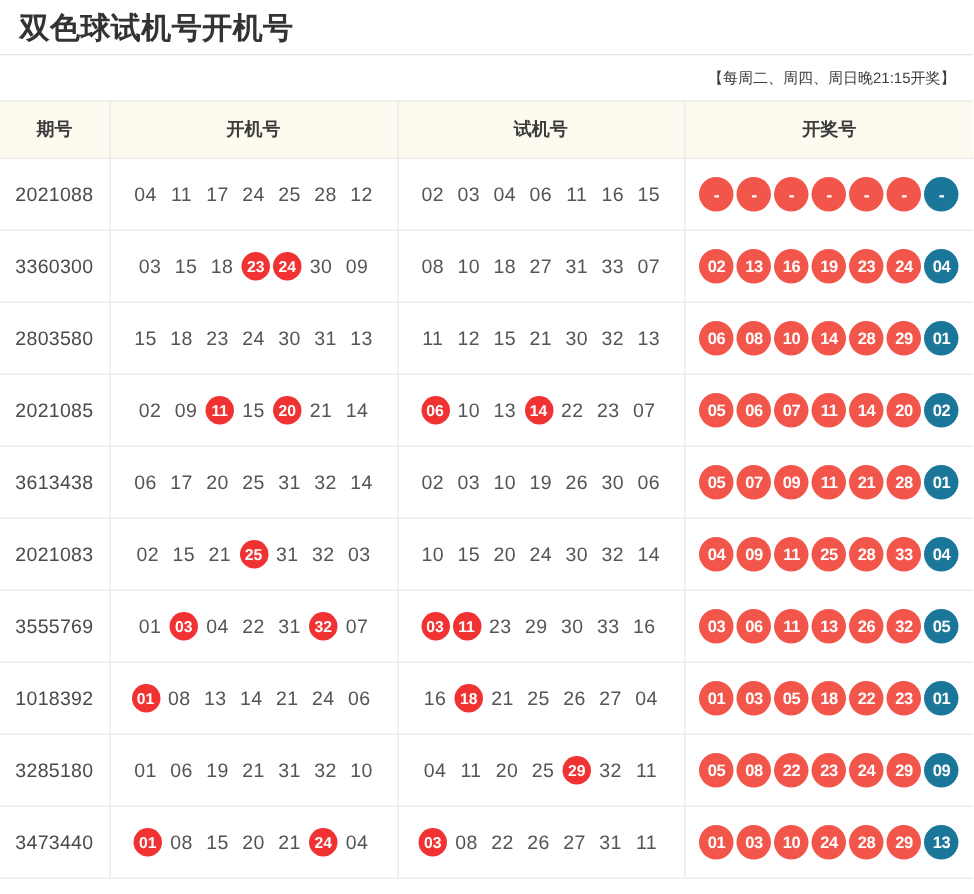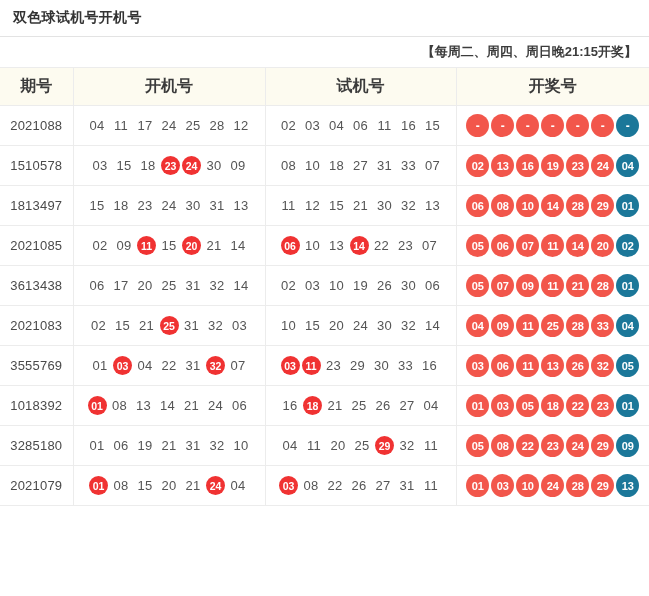--- a/index.html
+++ b/index.html
@@ -19,39 +19,39 @@
   
   .title-bar {
     height: 37px;
     border-bottom: 1px solid #e3e3e3;
     display: flex;
     align-items: center;
     padding-left: 13px;
     background: #ffffff;
   }
   .title-bar .page-title {
-    font-size: 14px;
+    font-size: 20px;
     font-weight: bold;
     color: #333;
     letter-spacing: 0.3px;
   }
 
   
   .note-bar {
     height: 30px;
     display: flex;
     align-items: center;
     justify-content: flex-end;
     padding-right: 12px;
     background: #ffffff;
   }
   .note-bar .note-text {
-    font-size: 13px;
+    font-size: 10px;
     color: #3c3c3c;
-    font-weight: bold;
+    font-weight: normal;
   }
 
   
   table.lottery-table {
     width: 649px;
     border-collapse: collapse;
     table-layout: fixed;
   }
   table.lottery-table th,
   table.lottery-table td {
@@ -66,33 +66,33 @@
     border-left: none;
   }
   table.lottery-table th:last-child,
   table.lottery-table td:last-child {
     border-right: none;
   }
 
   thead th {
     background: #fdfbf0;
     height: 38px;
-    font-size: 16px;
+    font-size: 12px;
     font-weight: bold;
     color: #3b3b3b;
     border-top: 1px solid #ececec;
     border-bottom: 1px solid #ececec;
   }
 
   col.c-issue   { width: 73px; }
   col.c-kaiji   { width: 192px; }
   col.c-shiji   { width: 191px; }
   col.c-kaijiang{ width: 193px; }
 
-  tbody td { height: 40px; }
+  tbody td { height: 48px; }
 
   .issue-cell {
     font-size: 13px;
     color: #4a4a4a;
     letter-spacing: 0.2px;
   }
 
   
   .num-row {
     display: flex;
@@ -203,21 +203,21 @@
             <span class="ball red pending">-</span>
             <span class="ball red pending">-</span>
             <span class="ball red pending">-</span>
             <span class="ball red pending">-</span>
             <span class="ball red pending">-</span>
             <span class="ball blue pending">-</span>
           </div>
         </td>
       </tr>
       <tr>
-        <td class="issue-cell">1510578</td>
+        <td class="issue-cell">3360300</td>
         <td>
           <div class="num-row">
             <span class="num">03</span>
             <span class="num">15</span>
             <span class="num">18</span>
             <span class="num hit">23</span>
             <span class="num hit">24</span>
             <span class="num">30</span>
             <span class="num">09</span>
           </div>
@@ -239,21 +239,21 @@
             <span class="ball red">13</span>
             <span class="ball red">16</span>
             <span class="ball red">19</span>
             <span class="ball red">23</span>
             <span class="ball red">24</span>
             <span class="ball blue">04</span>
           </div>
         </td>
       </tr>
       <tr>
-        <td class="issue-cell">1813497</td>
+        <td class="issue-cell">2803580</td>
         <td>
           <div class="num-row">
             <span class="num">15</span>
             <span class="num">18</span>
             <span class="num">23</span>
             <span class="num">24</span>
             <span class="num">30</span>
             <span class="num">31</span>
             <span class="num">13</span>
           </div>
@@ -491,21 +491,21 @@
             <span class="ball red">08</span>
             <span class="ball red">22</span>
             <span class="ball red">23</span>
             <span class="ball red">24</span>
             <span class="ball red">29</span>
             <span class="ball blue">09</span>
           </div>
         </td>
       </tr>
       <tr>
-        <td class="issue-cell">2021079</td>
+        <td class="issue-cell">3473440</td>
         <td>
           <div class="num-row">
             <span class="num hit">01</span>
             <span class="num">08</span>
             <span class="num">15</span>
             <span class="num">20</span>
             <span class="num">21</span>
             <span class="num hit">24</span>
             <span class="num">04</span>
           </div>

